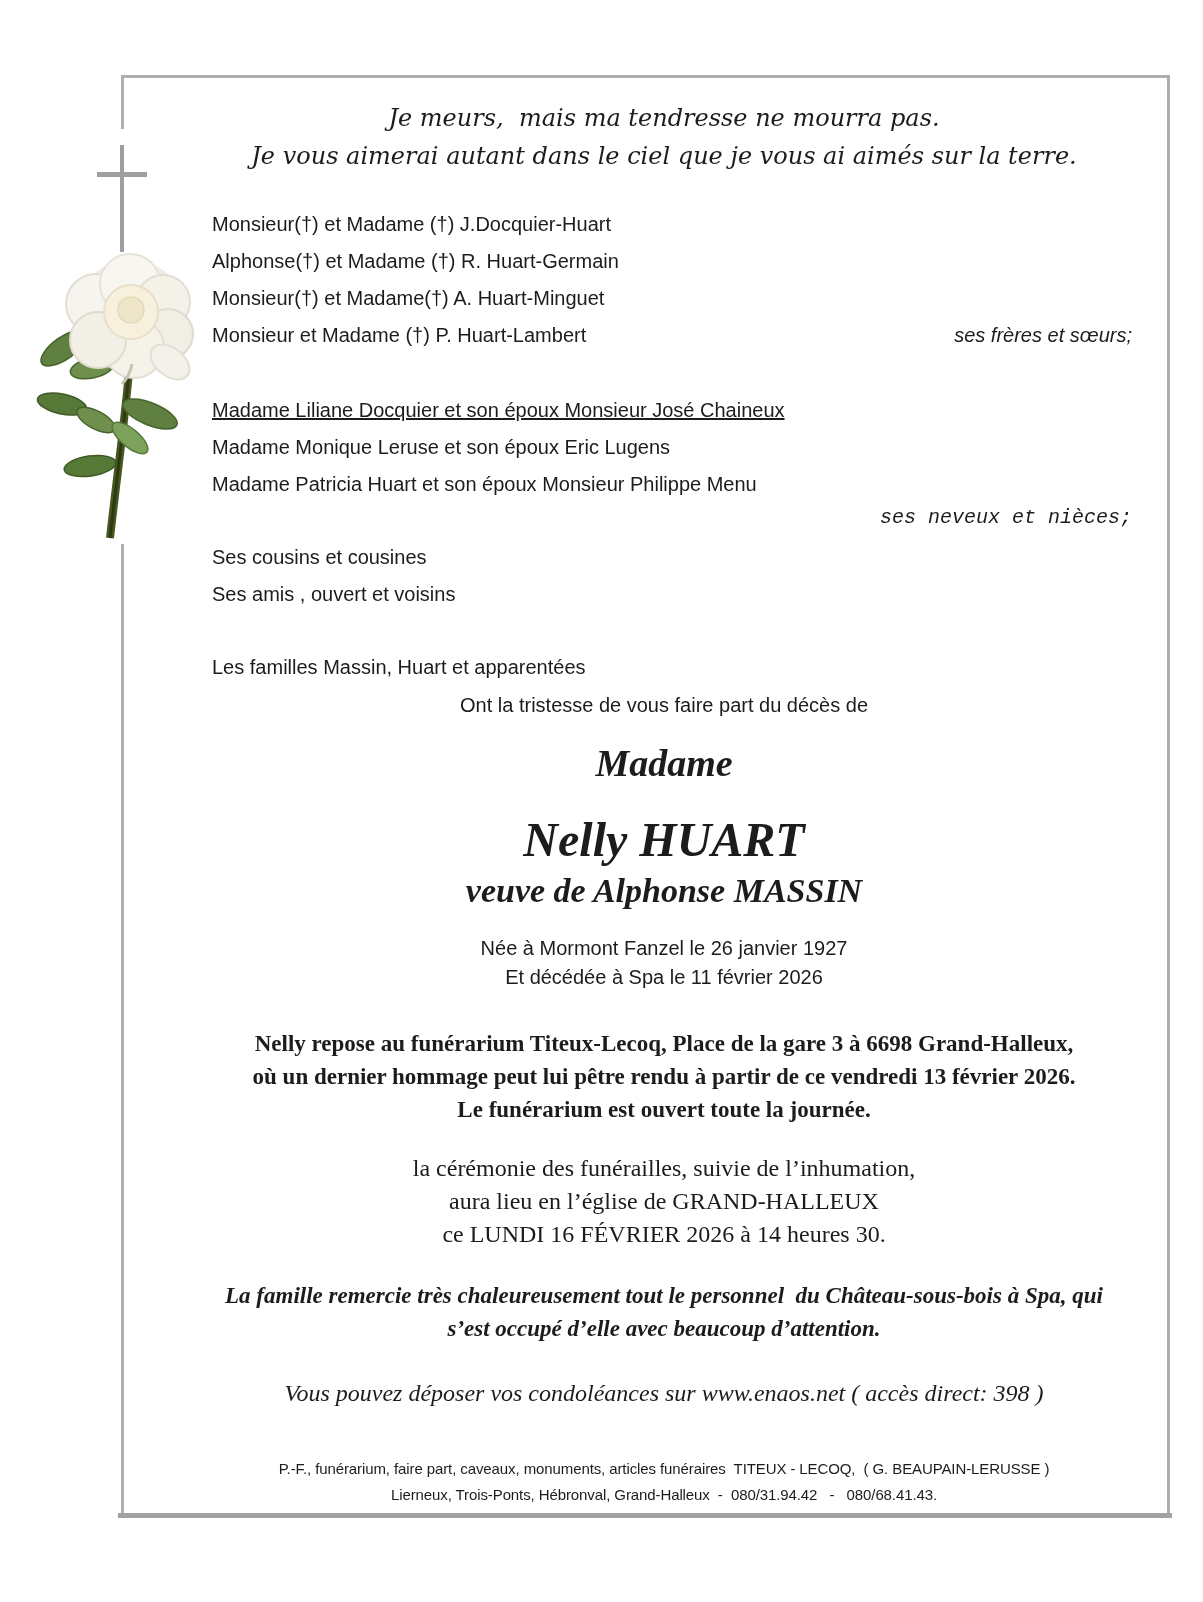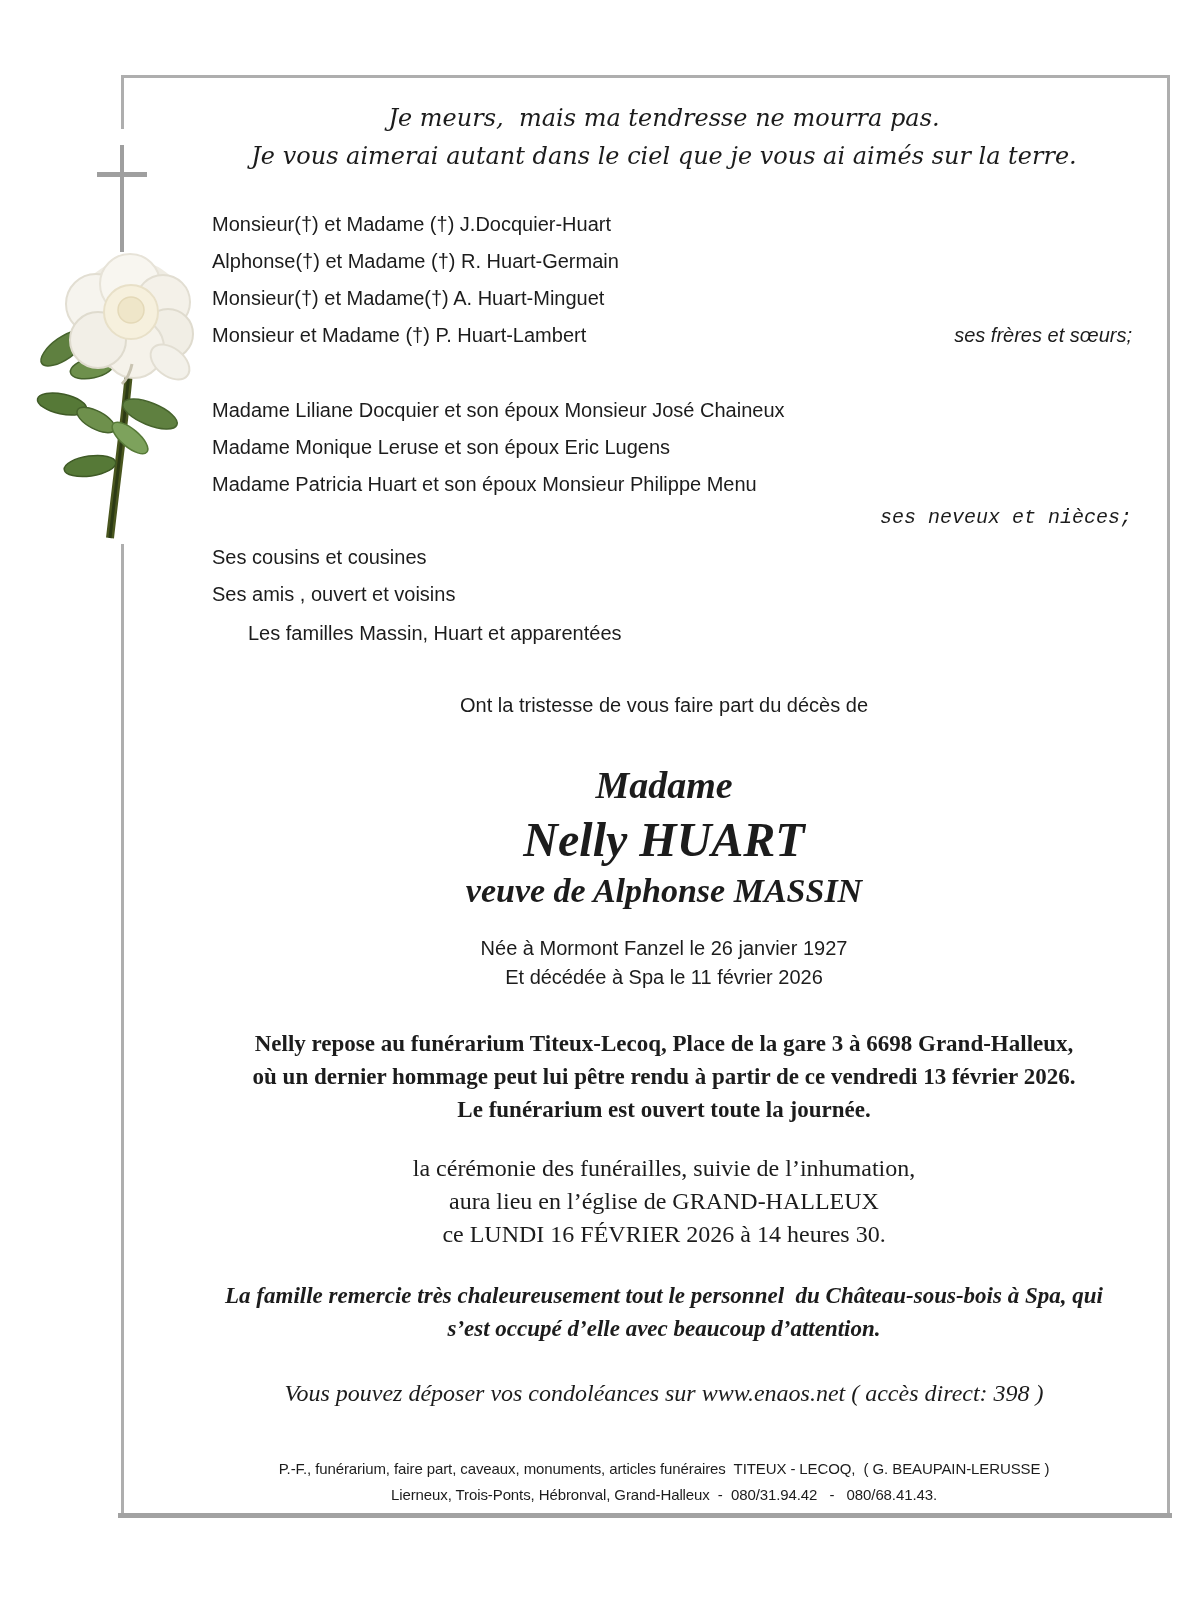--- a/index.html
+++ b/index.html
@@ -80,32 +80,32 @@
 
 <div class="t script center" style="top:103px;">Je meurs,  mais ma tendresse ne mourra pas.</div>
 <div class="t script center" style="top:141px;">Je vous aimerai autant dans le ciel que je vous ai aimés sur la terre.</div>
 
 <div class="t sans left-col" style="top:211px;">Monsieur(†) et Madame (†) J.Docquier-Huart</div>
 <div class="t sans left-col" style="top:248px;">Alphonse(†) et Madame (†) R. Huart-Germain</div>
 <div class="t sans left-col" style="top:285px;">Monsieur(†) et Madame(†) A. Huart-Minguet</div>
 <div class="t sans left-col" style="top:322px;">Monsieur et Madame (†) P. Huart-Lambert</div>
 <div class="t sans right-label" style="top:322px;">ses frères et sœurs;</div>
 
-<div class="t sans left-col" style="top:397px;">Madame Liliane Docquier et son époux Monsieur José Chaineux</div>
+<div class="t sans left-col" style="top:397px;text-decoration:underline;">Madame Liliane Docquier et son époux Monsieur José Chaineux</div>
 <div class="t sans left-col" style="top:434px;">Madame Monique Leruse et son époux Eric Lugens</div>
 <div class="t sans left-col" style="top:471px;">Madame Patricia Huart et son époux Monsieur Philippe Menu</div>
 <div class="t sans right-label" style="top:505px;font-family:Liberation Mono, monospace;">ses neveux et nièces;</div>
 
 <div class="t sans left-col" style="top:544px;">Ses cousins et cousines</div>
 <div class="t sans left-col" style="top:581px;">Ses amis , ouvert et voisins</div>
-<div class="t sans left-col" style="top:620px;margin-left:36px;">Les familles Massin, Huart et apparentées</div>
+<div class="t sans left-col" style="top:654px;">Les familles Massin, Huart et apparentées</div>
 
 <div class="t sans center" style="top:692px;">Ont la tristesse de vous faire part du décès de</div>
 
-<div class="t serif name-title center" style="top:763px;">Madame</div>
+<div class="t serif name-title center" style="top:741px;">Madame</div>
 <div class="t serif name-main center" style="top:813px;">Nelly HUART</div>
 <div class="t serif name-sub center" style="top:871px;text-align:center;">veuve de Alphonse MASSIN</div>
 
 <div class="t sans center" style="top:935px;">Née à Mormont Fanzel le 26 janvier 1927</div>
 <div class="t sans center" style="top:964px;">Et décédée à Spa le 11 février 2026</div>
 
 <div class="t serif bold-block center" style="top:1030px;">Nelly repose au funérarium Titeux-Lecoq, Place de la gare 3 à 6698 Grand-Halleux,</div>
 <div class="t serif bold-block center" style="top:1063px;text-align:center;">où un dernier hommage peut lui pêtre rendu à partir de ce vendredi 13 février 2026.</div>
 <div class="t serif bold-block center" style="top:1096px;">Le funérarium est ouvert toute la journée.</div>
 

